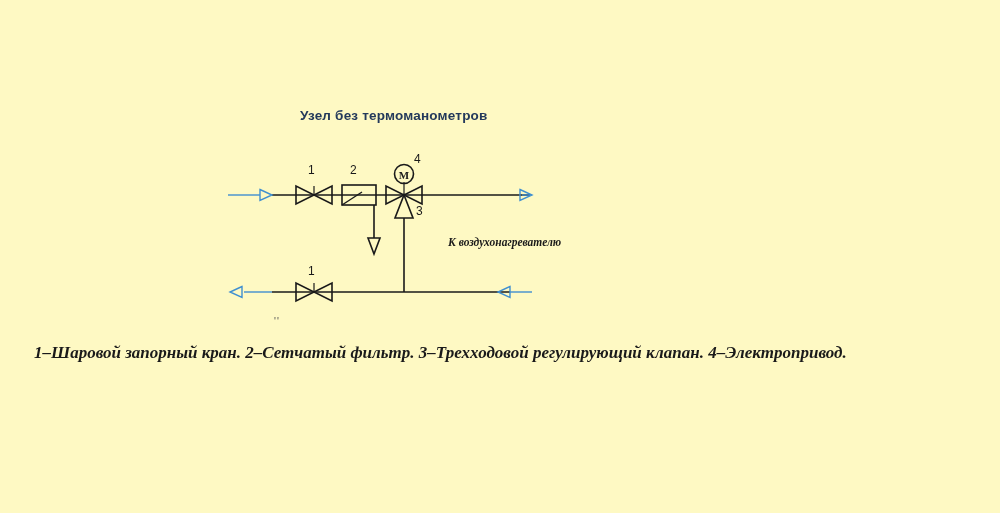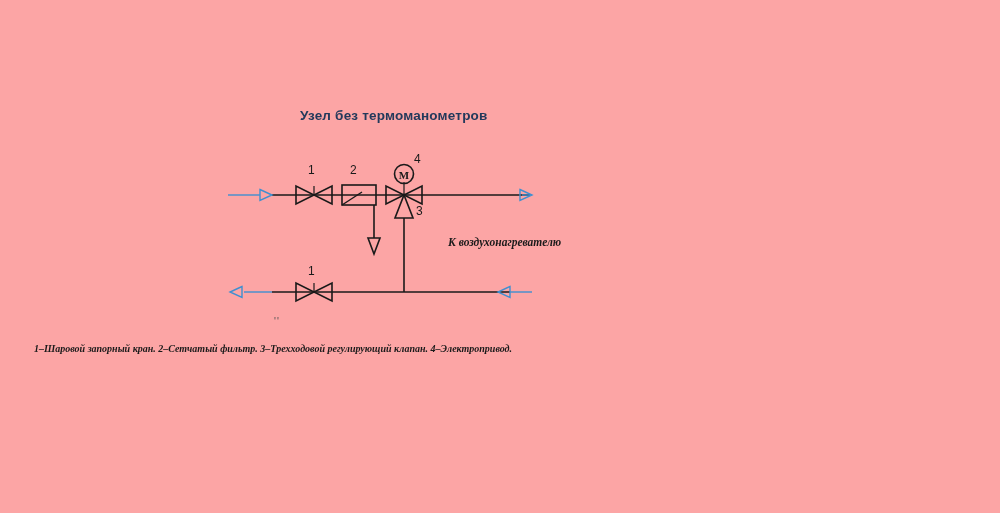--- a/index.html
+++ b/index.html
@@ -12,21 +12,21 @@
     height: 513px;
     position: relative;
     font-family: "Liberation Sans", sans-serif;
     overflow: hidden;
   }
   #page {
     position: absolute;
     left: 0; top: 0;
     width: 1000px;
     height: 513px;
-    background: #fca5a5;
+    background: #fef9c3;
   }
   #diagram-title {
     position: absolute;
     left: 300px;
     top: 108px;
     font-family: "Liberation Sans", sans-serif;
     font-size: 13.5px;
     font-weight: 600;
     color: #23395b;
     letter-spacing: 0.2px;
@@ -69,21 +69,21 @@
     font-size: 10px;
     color: #555;
     letter-spacing: 1px;
   }
   .legend-line {
     position: absolute;
     left: 34px;
     font-family: "Liberation Serif", serif;
     font-style: italic;
     font-weight: 700;
-    font-size: 10px;
+    font-size: 17px;
     color: #1a1a1a;
     white-space: nowrap;
   }
   #legend-1 { top: 343px; }
   #legend-2 { top: 373px; }
 </style>
 </head>
 <body>
 
 <div id="page">

